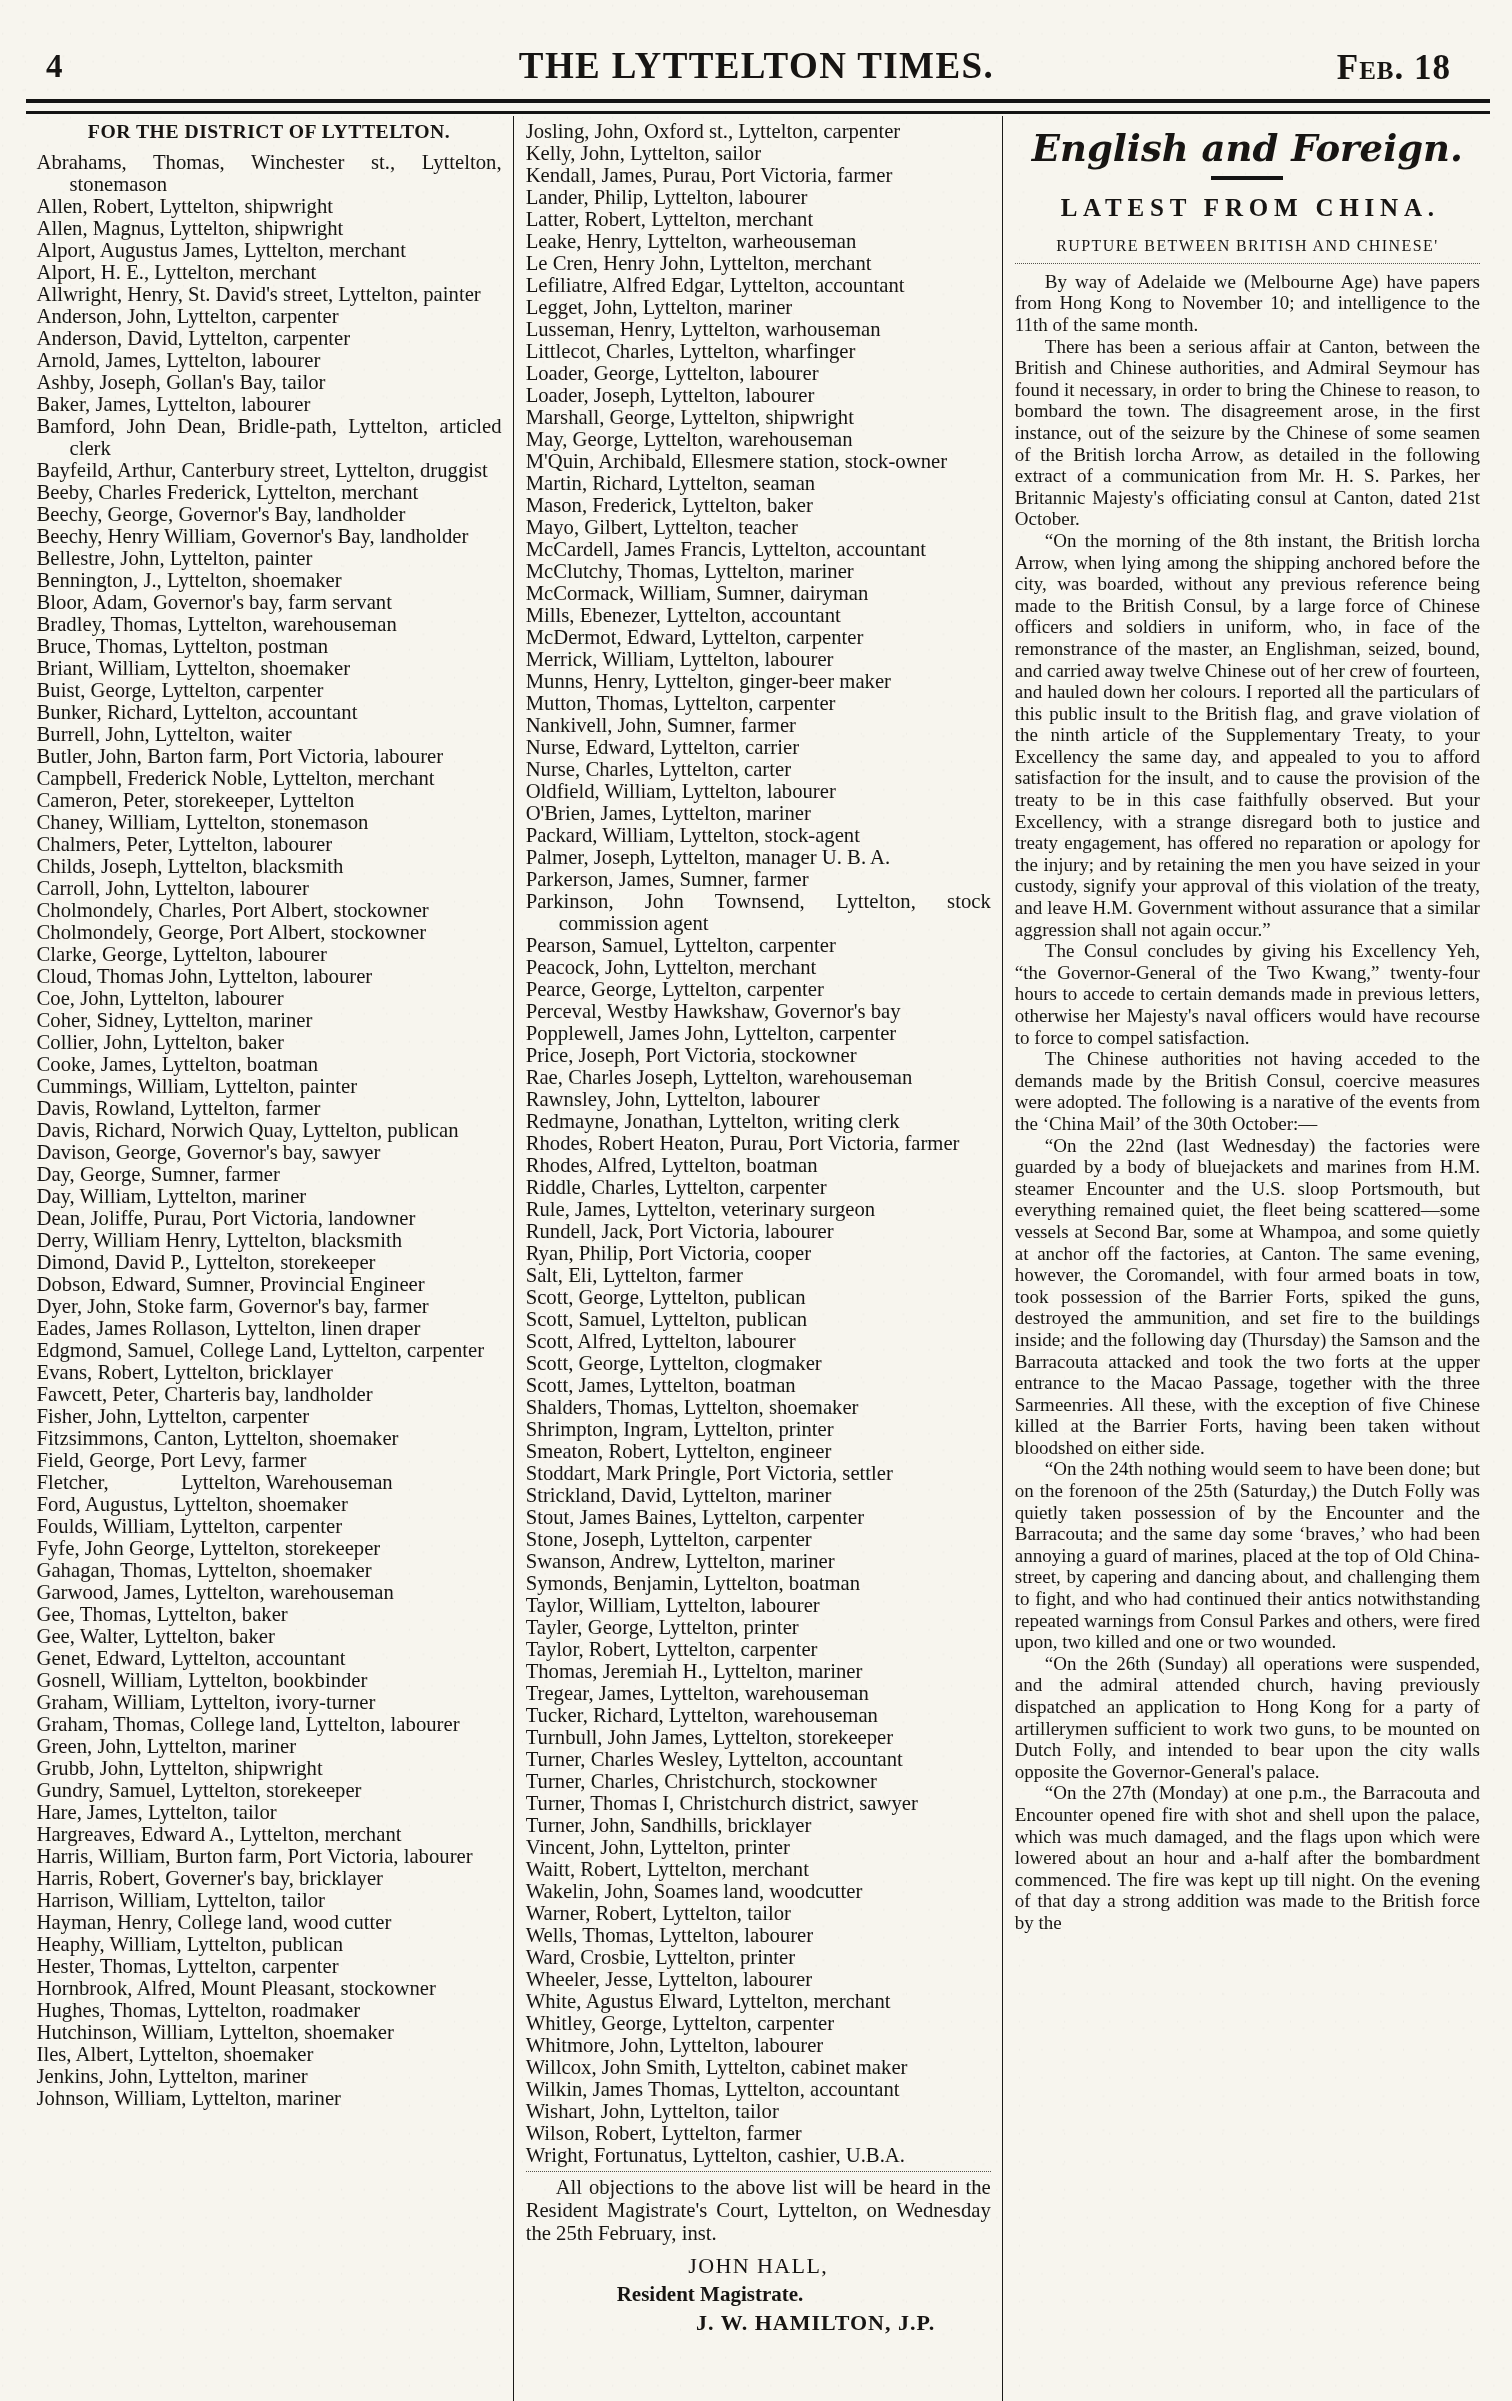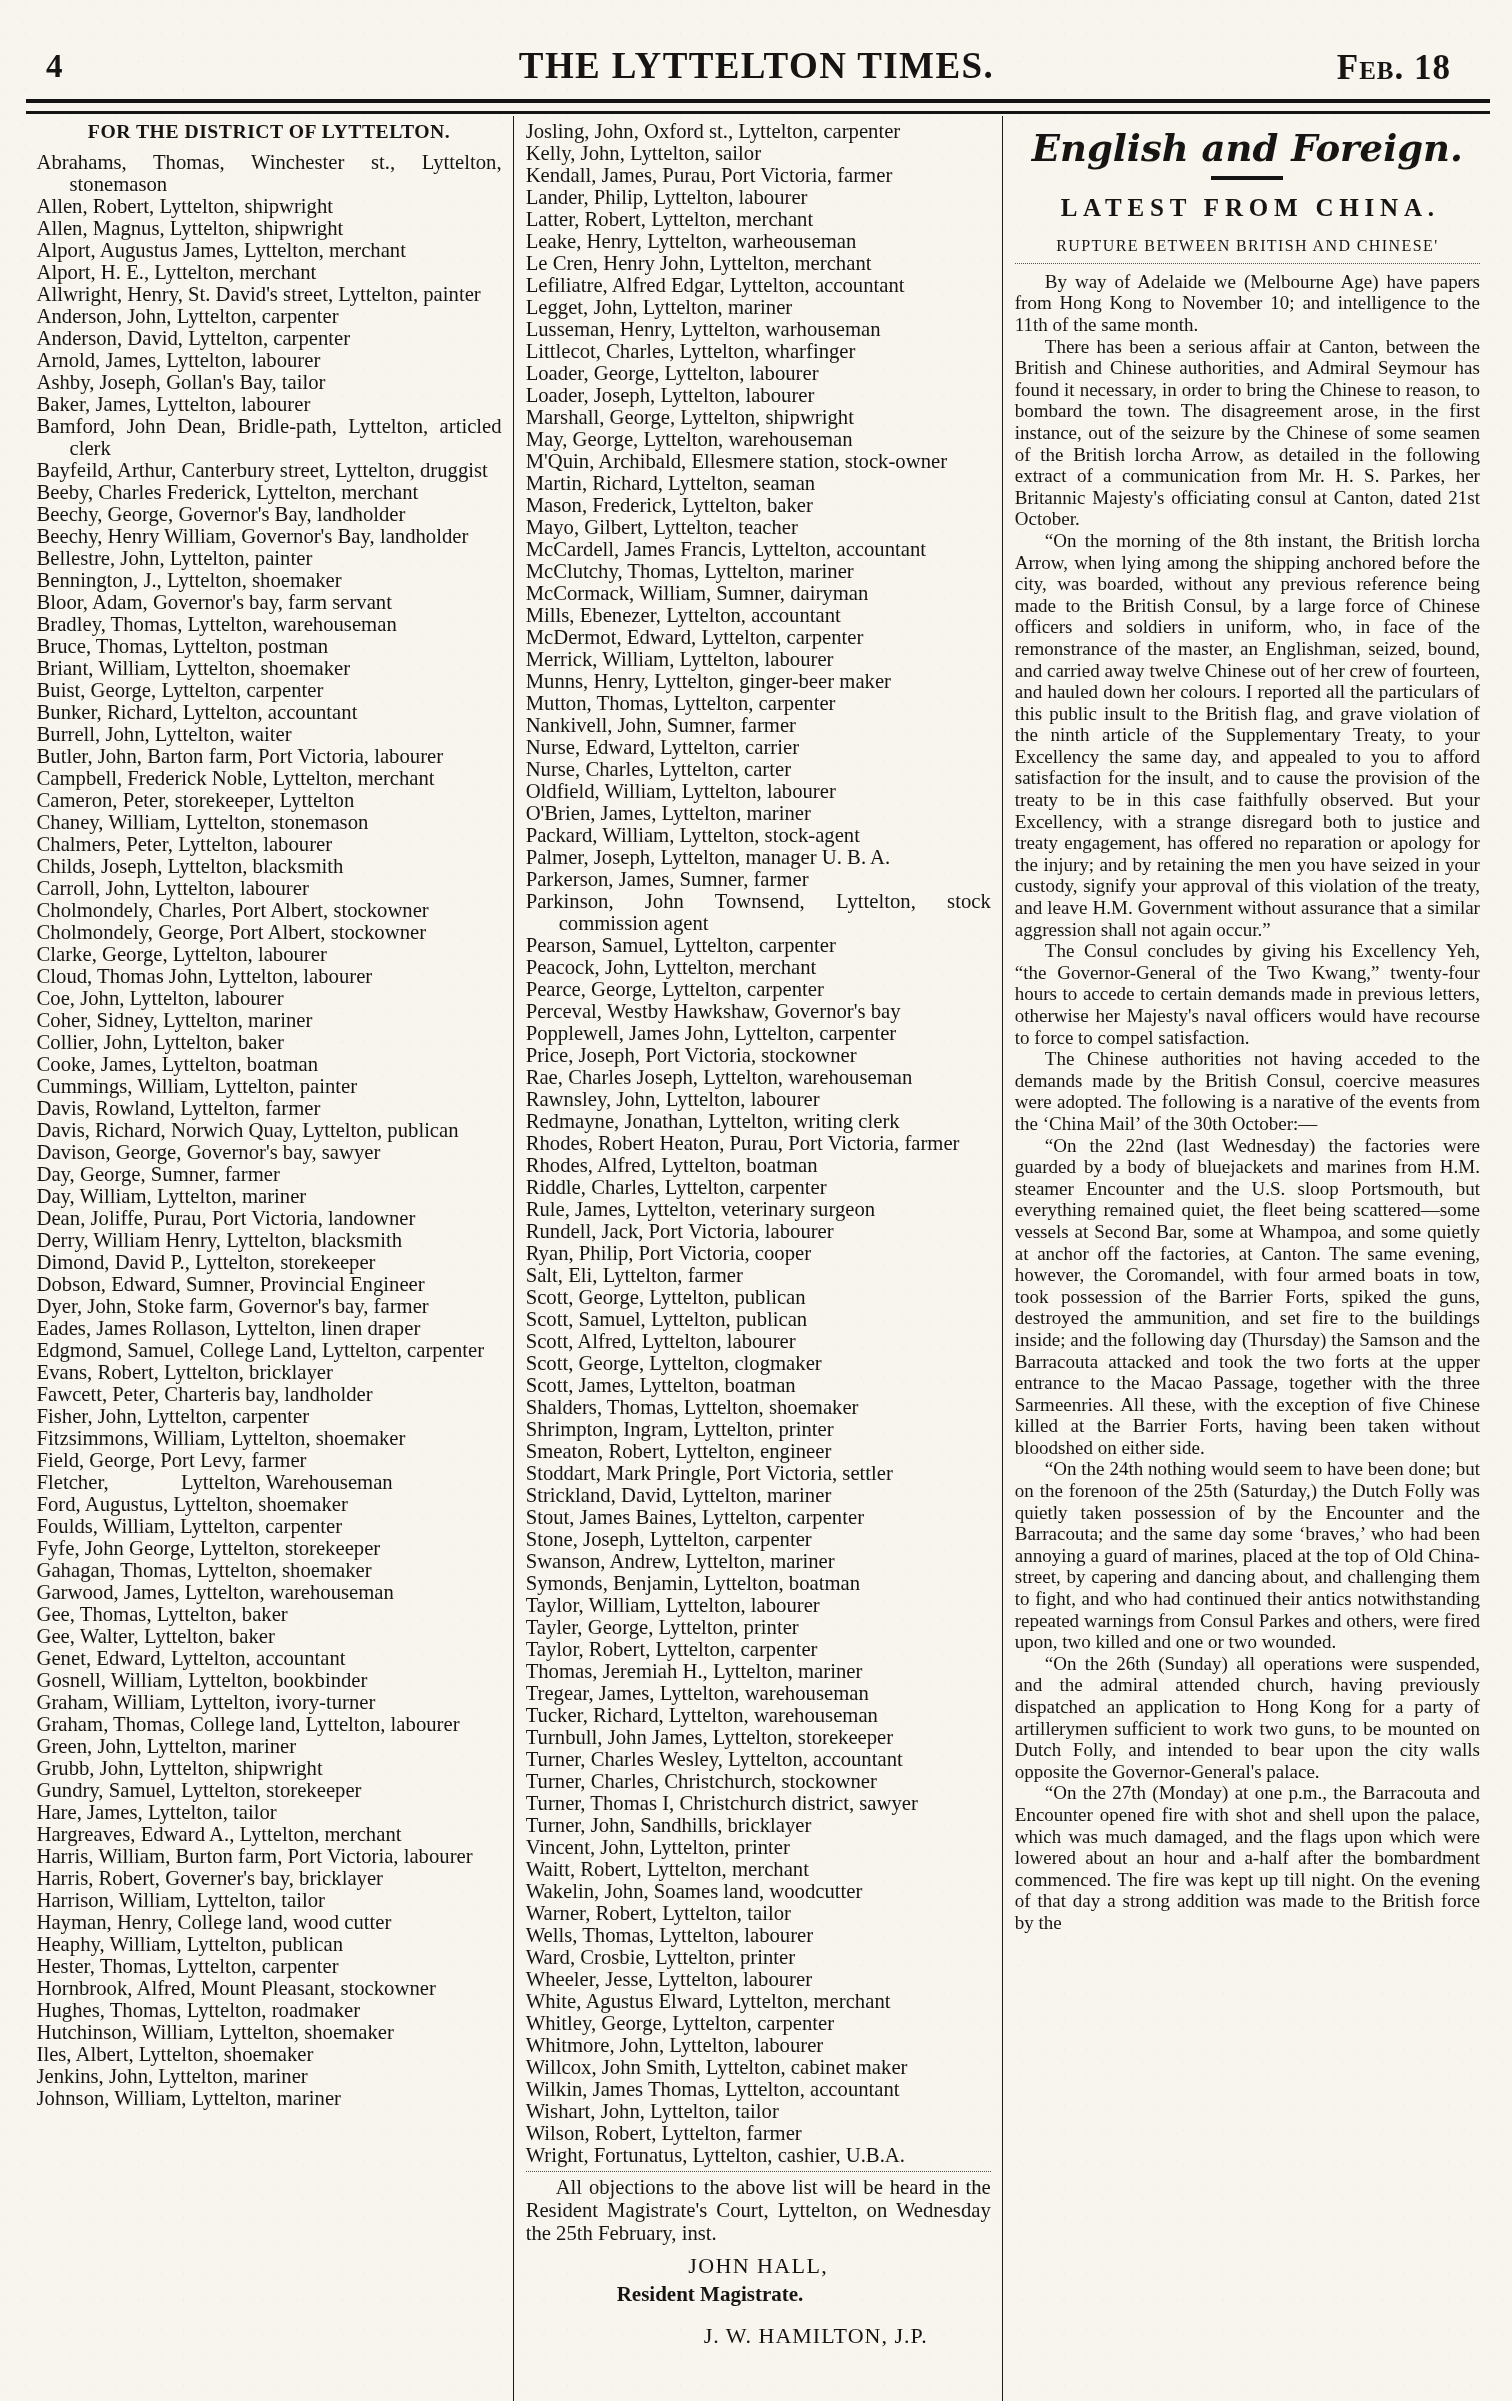--- a/index.html
+++ b/index.html
@@ -67,21 +67,21 @@
     text-align: justify;
   }
   .closing {
     margin: 4.8px 0 0;
     font-size: 20.7px; line-height: 22.6px;
     text-indent: 30px; text-align: justify;
     border-top: 1.4px dotted #55534b; padding-top: 4.8px;
   }
   .sig-name  { margin: 8.6px 0 0; text-align: center; font-size: 22px; letter-spacing: 1.4px; }
   .sig-title { margin: 2.9px 0 0;  text-align: left; font-size: 21px; padding-left: 91px; font-weight: bold; }
-  .sig-jp    { margin: 16px 0 0; text-align: center; font-size: 22px; padding-left: 115px; letter-spacing: 1px; }
+  .sig-jp    { margin: 3px 0 0; text-align: center; font-size: 22px; padding-left: 115px; letter-spacing: 1px; font-weight: bold; }
 
   
   .section-title {
     margin: 5.8px 0 6.7px; text-align: center;
     font-family: "DejaVu Serif", serif;
     font-size: 37px; font-weight: bold; font-style: italic;
   }
   .section-rule { width: 72px; height: 3.4px; background: #141414; margin: 0 auto 14.4px; }
   .headline {
     margin: 0 0 15.4px; text-align: center;
@@ -225,21 +225,21 @@
           <p class="entry">Eades, James Rollason, Lyttelton, linen draper</p>
 
           <p class="entry">Edgmond, Samuel, College Land, Lyttelton, carpenter</p>
 
           <p class="entry">Evans, Robert, Lyttelton, bricklayer</p>
 
           <p class="entry">Fawcett, Peter, Charteris bay, landholder</p>
 
           <p class="entry">Fisher, John, Lyttelton, carpenter</p>
 
-          <p class="entry">Fitzsimmons, William, Lyttelton, shoemaker</p>
+          <p class="entry">Fitzsimmons, Canton, Lyttelton, shoemaker</p>
 
           <p class="entry">Field, George, Port Levy, farmer</p>
 
           <p class="entry">Fletcher,     Lyttelton, Warehouseman</p>
 
           <p class="entry">Ford, Augustus, Lyttelton, shoemaker</p>
 
           <p class="entry">Foulds, William, Lyttelton, carpenter</p>
 
           <p class="entry">Fyfe, John George, Lyttelton, storekeeper</p>

